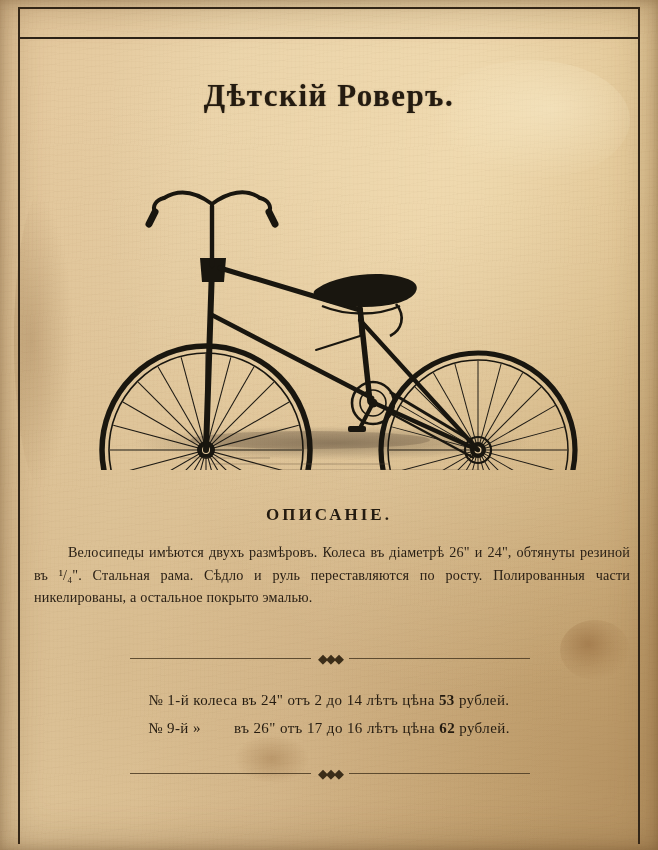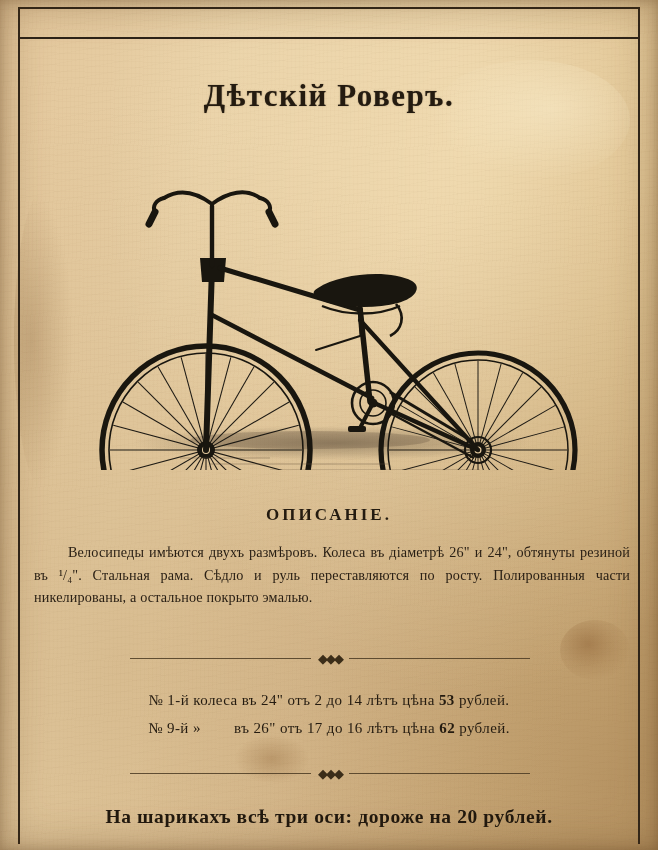--- a/index.html
+++ b/index.html
@@ -351,16 +351,15 @@
       <span>рублей.</span>
     </div>
   </div>
 
   <div class="ornament orn-2">
     <span class="line"></span>
     <span class="dia">◆◆◆</span>
     <span class="line"></span>
   </div>
 
-  <div class="footer-note">На шарикахъ всѣ три оси: дороже на 20 рублей.</div>
 
   <div class="edge-shade"></div>
 </div>
 
 </body></html>

